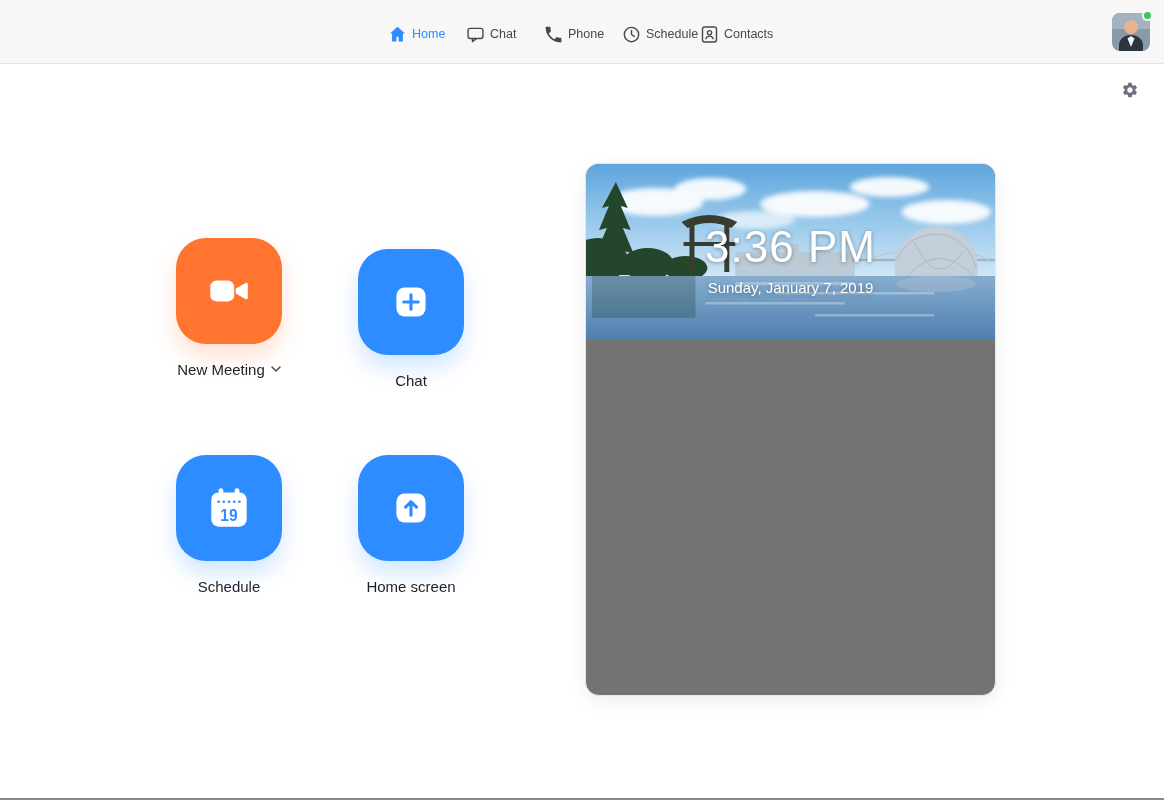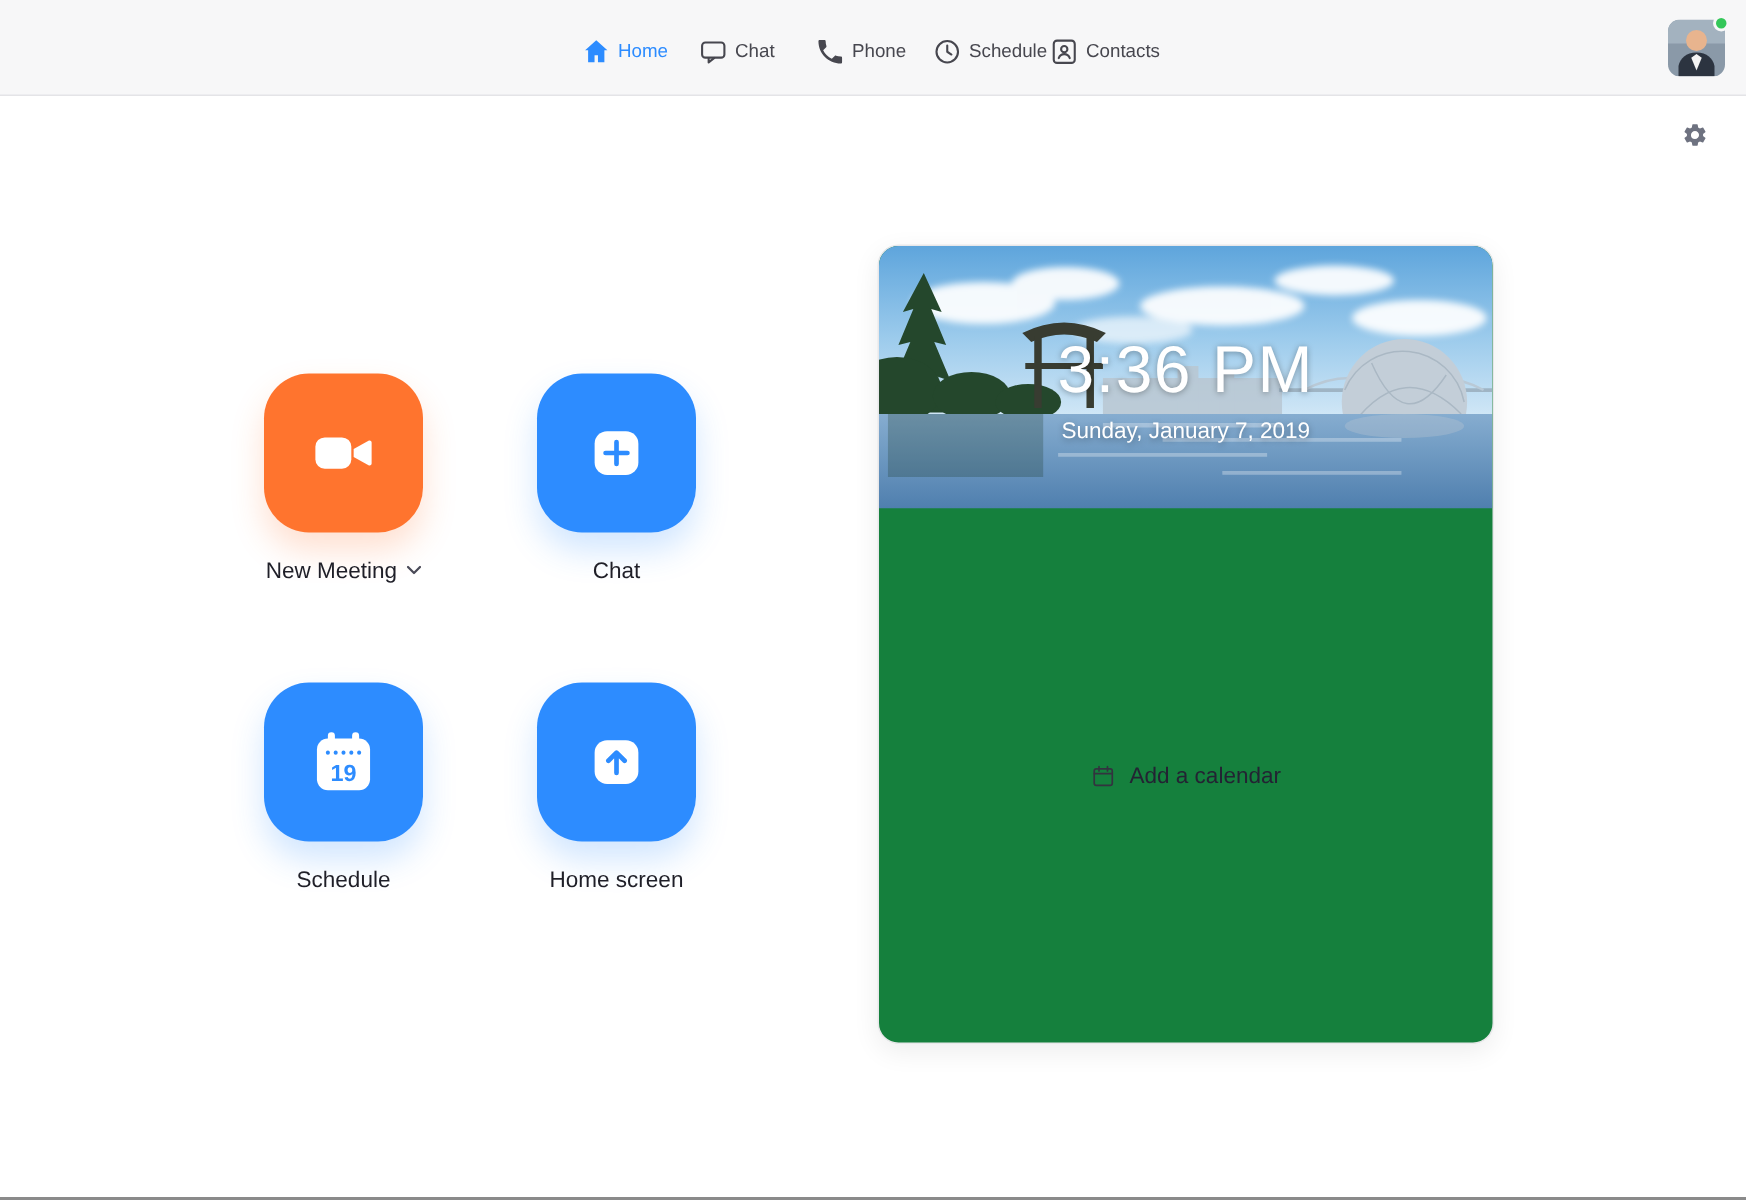--- a/index.html
+++ b/index.html
@@ -62,21 +62,21 @@
   .action-tile svg { width:50px; height:50px; }
   .action-label {
     margin-top:17px; font-size:15px; color:#1f1f28;
     display:flex; align-items:center; justify-content:center; gap:6px;
     white-space:nowrap;
   }
   .chev { width:10px; height:7px; cursor:pointer; }
   
   .card {
     position:absolute; left:585px; top:163px; width:411px; height:533px;
-    background:#15803d; border:1px solid #e8e8ea; border-radius:14px;
+    background:#737373; border:1px solid #e8e8ea; border-radius:14px;
     box-shadow:0 5px 18px rgba(0,0,0,.07); overflow:hidden;
   }
   .banner { position:relative; width:100%; height:175px; }
   .banner > svg { position:absolute; inset:0; width:100%; height:100%; display:block; }
   .banner-text {
     position:absolute; inset:0; display:flex; flex-direction:column;
     align-items:center; justify-content:center; padding-top:14px;
     color:#fff; text-shadow:0 1px 4px rgba(0,0,0,.35);
   }
   .time { font-size:44px; font-weight:400; letter-spacing:1px; }
@@ -164,21 +164,21 @@
   </header>
 
   <main>
 
     <button class="settings-btn">
       <svg viewBox="0 0 24 24">
           <path d="M19.14 12.94c.04-.3.06-.61.06-.94 0-.32-.02-.64-.07-.94l2.03-1.58a.49.49 0 0 0 .12-.61l-1.92-3.32a.49.49 0 0 0-.59-.22l-2.39.96c-.5-.38-1.03-.7-1.62-.94l-.36-2.54a.48.48 0 0 0-.48-.41h-3.84c-.24 0-.43.17-.47.41l-.36 2.54c-.59.24-1.13.57-1.62.94l-2.39-.96a.49.49 0 0 0-.59.22L2.74 8.87c-.12.21-.08.47.12.61l2.03 1.58c-.05.3-.09.63-.09.94s.02.64.07.94l-2.03 1.58a.49.49 0 0 0-.12.61l1.92 3.32c.12.22.37.29.59.22l2.39-.96c.5.38 1.03.7 1.62.94l.36 2.54c.05.24.24.41.48.41h3.84c.24 0 .44-.17.47-.41l.36-2.54c.59-.24 1.13-.56 1.62-.94l2.39.96c.22.08.47 0 .59-.22l1.92-3.32a.49.49 0 0 0-.12-.61l-2.01-1.58zM12 15.6A3.61 3.61 0 0 1 8.4 12c0-1.98 1.62-3.6 3.6-3.6s3.6 1.62 3.6 3.6-1.62 3.6-3.6 3.6z"></path>
         </svg>
     </button>
 
-    <div class="action" style="left:176px;top:249px;">
+    <div class="action" style="left:176px;top:238px;">
       <div class="action-tile tile-orange">
         <svg viewBox="0 0 48 48">
           <rect x="6" y="14" width="23" height="20" rx="6" fill="#ffffff"></rect>
           <path d="M30.5 21.5 40 16.2c.9-.5 2 .1 2 1.1v13.4c0 1-1.1 1.6-2 1.1l-9.5-5.3z" fill="#ffffff"></path>
         </svg>
       </div>
       <div class="action-label">
         <span>New Meeting</span>
         <svg class="chev" viewBox="0 0 10 7" fill="none" stroke="#4a4a57" stroke-width="1.5" stroke-linecap="round" stroke-linejoin="round">
             <path d="M1 1l4 4 4-4"></path>
@@ -290,27 +290,18 @@
             <rect x="120" y="138" width="140" height="2.5"></rect>
             <rect x="230" y="150" width="120" height="2.5"></rect>
           </g>
           <ellipse cx="352" cy="120" rx="40" ry="8" fill="#b9c5d1" opacity=".35"></ellipse>
         </svg>
         <div class="banner-text">
           <div class="time">3:36 PM</div>
           <div class="date">Sunday, January 7, 2019</div>
         </div>
       </div>
-      <div class="card-body">
-        <div class="add-cal">
-          <svg viewBox="0 0 24 24" fill="none" stroke-width="1.6">
-              <rect x="3.5" y="5" width="17" height="15.5" rx="2"></rect>
-              <path d="M3.5 9.5h17M8 3v4M16 3v4" stroke-linecap="round"></path>
-            </svg>
-          <span>Add a calendar</span>
-        </div>
-      </div>
     </section>
 
   </main>
 
   <div class="window-bottom"></div>
 </div>
 
 </body></html>

